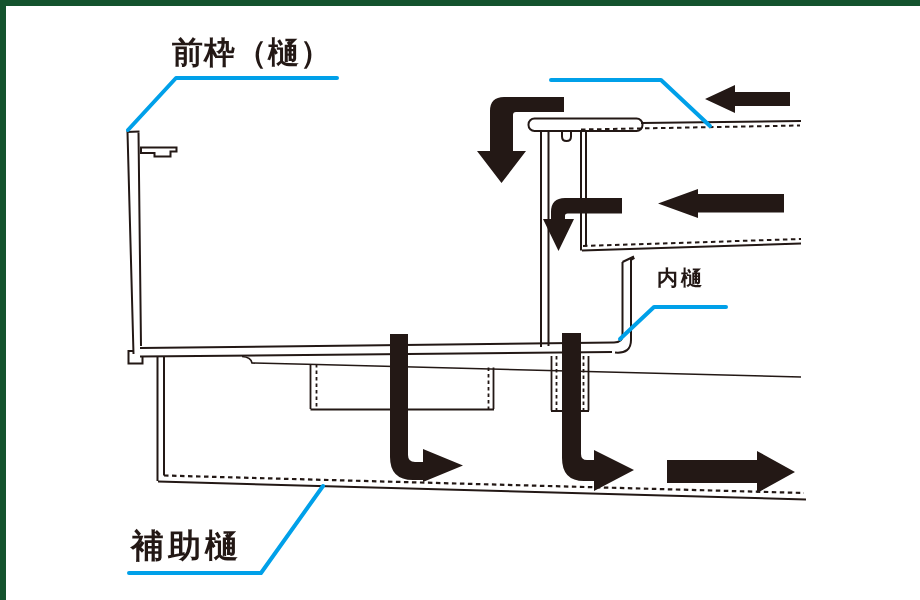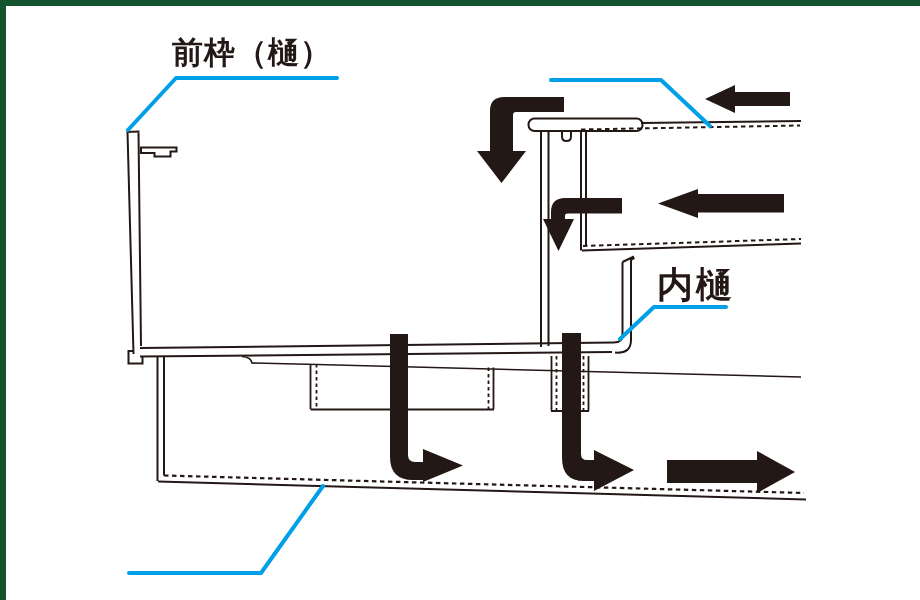--- a/index.html
+++ b/index.html
@@ -81,15 +81,16 @@
       <path d="M560,93 H500 Q486,93 486,107 V147 H473 L497.5,179 L522,147 H509 V111 Q509,108 512,108 H560 Z"></path>
       <path d="M780,190 H694 V185 L654,199.5 L694,214 V208.5 H780 Z"></path>
       <path d="M618,194 H561 Q547,194 547,208 V215 H539 L554.5,247 L570,215 H561 V211.5 Q561,209.5 563.5,209.5 H618 Z"></path>
       <path d="M386,330 H404 V451 Q404,458 411,458 H419 V445 L459,461.5 L419,478 V476 H409 Q386,476 386,453 Z"></path>
       <path d="M558,329 H577 V450 Q577,456 583,456 H590 V446 L630,466 L590,487 V477 H580 Q558,477 558,454 Z"></path>
       <path d="M663,456 H753 V447 L791,468 L753,489 V479 H663 Z"></path>
     </g>
   </svg>
 
   <div class="lbl" style="left:166px;top:31px;font-size:31px;">前枠（樋）</div>
-  <div class="lbl" style="left:651px;top:261px;font-size:36px;letter-spacing:3px;">内樋</div>
+  <div class="lbl" style="left:651px;top:261px;font-size:21px;letter-spacing:3px;">内樋</div>
+  <div class="lbl" style="left:125px;top:523px;font-size:33px;letter-spacing:4px;">補助樋</div>
 
 </div>
 
 </body></html>

